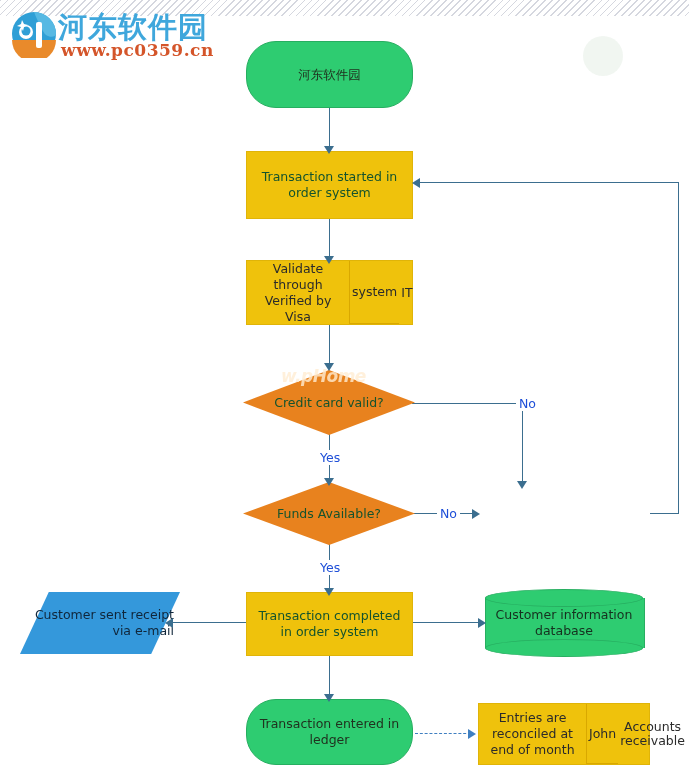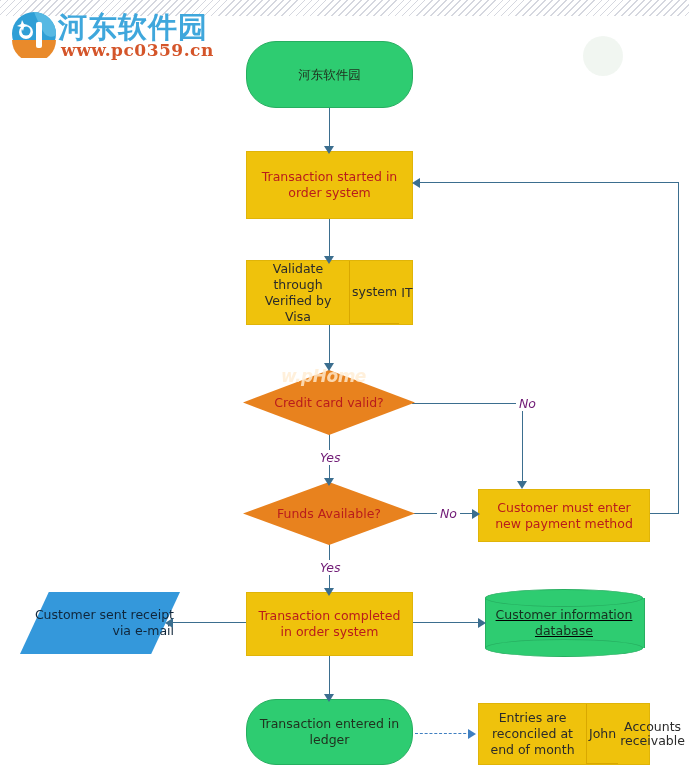--- a/index.html
+++ b/index.html
@@ -48,21 +48,21 @@
   .wm-ghost{
     position:absolute;right:4px;top:36px;width:40px;height:40px;
     border-radius:50%;background:rgba(120,170,120,.10);z-index:0;
   }
 
   
   .node{position:absolute;z-index:3;box-sizing:border-box;}
   .label{
     display:flex;align-items:center;justify-content:center;
     width:100%;height:100%;
-    text-align:center;color:#b91c1c;font-size:12.5px;line-height:16px;
+    text-align:center;color:#14532d;font-size:12.5px;line-height:16px;
     padding:0 6px;box-sizing:border-box;
   }
 
   
   .terminator{
     background:#2ECC71;border:1px solid #27ae60;border-radius:30px;
   }
   .terminator .label{color:#20321f;}
 
   
@@ -93,21 +93,21 @@
   
   .io{position:absolute;z-index:3;}
   .io .par{
     position:absolute;left:0;top:0;width:100%;height:100%;
     background:#3498DB;
     clip-path:polygon(18% 0%,100% 0%,82% 100%,0% 100%);
   }
   .io .label{position:relative;z-index:2;color:#10263a;text-align:right;}
 
   
-  .db{position:absolute;z-index:3;text-decoration:underline;}
+  .db{position:absolute;z-index:3;}
   .db .body{
     position:absolute;left:0;top:9px;width:100%;height:calc(100% - 18px);
     background:#2ECC71;border-left:1px solid #27ae60;border-right:1px solid #27ae60;
   }
   .db .top{
     position:absolute;left:0;top:0;width:100%;height:18px;border-radius:50%;
     background:#2ECC71;border:1px solid #27ae60;box-sizing:border-box;
   }
   .db .bottom{
     position:absolute;left:0;bottom:0;width:100%;height:18px;border-radius:50%;
@@ -122,22 +122,22 @@
   .dash-h{
     position:absolute;height:0;border-top:1.6px dashed #3f7fc1;z-index:2;
   }
   .arw{position:absolute;width:0;height:0;z-index:4;}
   .arw-down{border-left:5px solid transparent;border-right:5px solid transparent;border-top:8px solid #3b6e8f;}
   .arw-left{border-top:5px solid transparent;border-bottom:5px solid transparent;border-right:8px solid #3b6e8f;}
   .arw-right{border-top:5px solid transparent;border-bottom:5px solid transparent;border-left:8px solid #3b6e8f;}
   .arw-right-b{border-top:5px solid transparent;border-bottom:5px solid transparent;border-left:8px solid #3f7fc1;}
 
   .edge-label{
-    position:absolute;z-index:4;font-size:12.5px;color:#701a75;
-    background:#ffffff;padding:0 3px;white-space:nowrap;font-style:italic;
+    position:absolute;z-index:4;font-size:12.5px;color:#1d4ed8;
+    background:#ffffff;padding:0 3px;white-space:nowrap;
   }
 </style>
 </head>
 <body>
 
 <div id="canvas">
 
   <div class="hatch"></div>
   <div class="wm-ghost"></div>
 
@@ -218,23 +218,20 @@
     <div class="dia"></div>
     <div class="label">Credit card valid?</div>
   </div>
   <div class="wm-diamond">w.pHome</div>
 
   <div class="decision" style="left:243px;top:482px;width:172px;height:63px;">
     <div class="dia"></div>
     <div class="label">Funds Available?</div>
   </div>
 
-  <div class="node process" style="left:478px;top:489px;width:172px;height:53px;">
-    <div class="label">Customer must enter new payment method</div>
-  </div>
 
   <div class="io" style="left:20px;top:592px;width:160px;height:62px;">
     <div class="par"></div>
     <div class="label">Customer sent receipt via e-mail</div>
   </div>
 
   <div class="node process" style="left:246px;top:592px;width:167px;height:64px;">
     <div class="label">Transaction completed in order system</div>
   </div>
 

